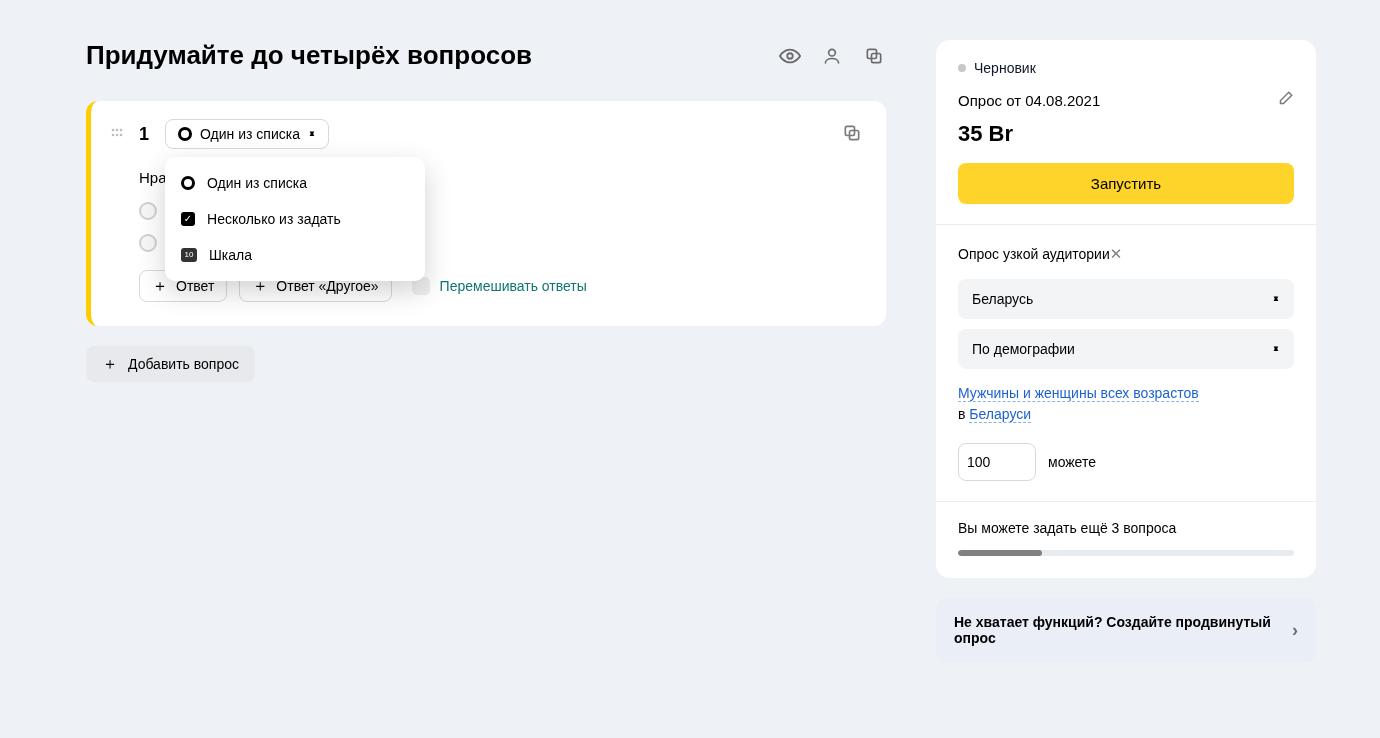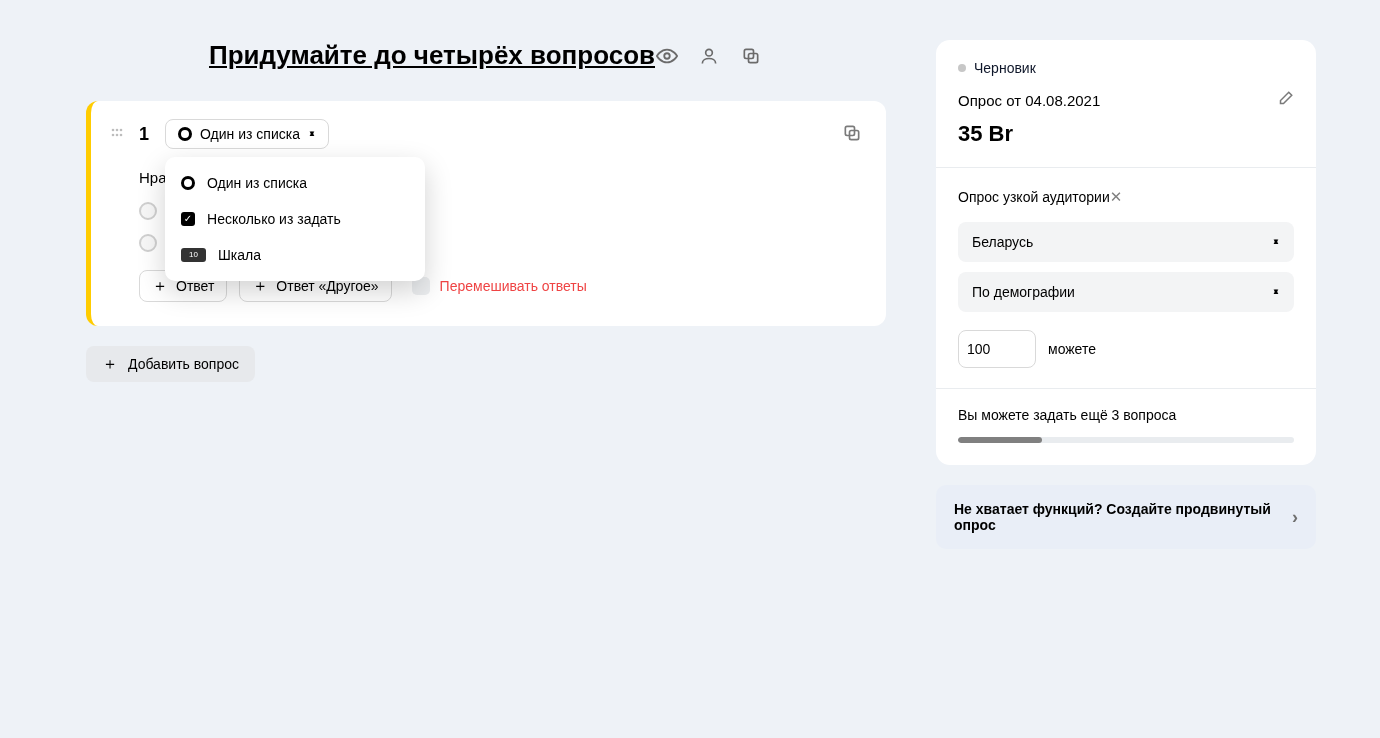--- a/index.html
+++ b/index.html
@@ -16,23 +16,22 @@
     display: flex;
     padding: 40px 48px 0 86px;
     gap: 50px;
   }
   .main { flex: 0 0 800px; }
   .sidebar { flex: 0 0 380px; display:flex; flex-direction:column; gap:20px;}
 
   .header {
     display: flex;
     align-items: center;
-    justify-content: center;
+    justify-content: space-between;
     margin-bottom: 30px;
-    text-decoration: underline;
   }
   .header h1 {
     font-size: 26px;
     font-weight: 700;
   }
   .header-actions {
     display: flex;
     gap: 18px;
     align-items: center;
     color: #7a7a7a;
@@ -83,21 +82,21 @@
     border:3px solid #000;
     display:inline-block;
   }
   .check-glyph {
     width:14px; height:14px; border-radius:3px;
     background:#000; color:#fff;
     display:inline-flex; align-items:center; justify-content:center;
     font-size:10px; line-height:1;
   }
   .scale-glyph {
-    width:25px; height:14px; border-radius:3px;
+    width:16px; height:14px; border-radius:3px;
     background:#333; color:#fff;
     display:inline-flex; align-items:center; justify-content:center;
     font-size:8px; line-height:1;
   }
   .sort-arrows {
     display:inline-flex; flex-direction:column; gap:0px; line-height:0;
   }
   .sort-arrows span { font-size:8px; }
 
   .card-copy-btn {
@@ -160,21 +159,21 @@
     cursor:pointer;
     font-size:14px;
   }
   .plus-icon {
     font-size:16px; font-weight:300; line-height:1;
   }
   .shuffle-chk {
     display:inline-flex;
     align-items:center;
     gap:10px;
-    color:#ef4444;
+    color:#0f766e;
     margin-left:8px;
     justify-content:center;
   }
   .chk-box {
     width:18px; height:18px; border-radius:5px;
     background:#eceef0;
     display:inline-block;
   }
 
   .add-question-btn {
@@ -383,20 +382,21 @@
         </div>
         <div class="survey-name-row">
           <span class="survey-name">Опрос от 04.08.2021</span>
           <span class="edit-icon">
             <svg width="18" height="18" viewBox="0 0 24 24" fill="none" stroke="currentColor" stroke-width="2">
                 <path d="M17 3l4 4-11 11H6v-4L17 3z"></path>
               </svg>
           </span>
         </div>
         <div class="price">35 Br</div>
+        <button class="launch-btn"><span>Запустить</span></button>
       </div>
 
       <div class="panel-section">
         <div class="aud-title-row">
           <span>Опрос узкой аудитории</span>
           <span class="x-icon">✕</span>
         </div>
         <div class="select-box">
           <span>Беларусь</span>
           <span class="sort-arrows">
@@ -404,20 +404,24 @@
               <span>▼</span>
             </span>
         </div>
         <div class="select-box">
           <span>По демографии</span>
           <span class="sort-arrows">
               <span>▲</span>
               <span>▼</span>
             </span>
         </div>
+        <div class="aud-desc">
+          <span class="link">Мужчины и женщины всех возрастов</span><br>
+          <span>в </span><span class="link">Беларуси</span>
+        </div>
         <div class="count-row">
           <input class="count-input" value="100" style="">
           <span>можете</span>
         </div>
       </div>
 
       <div class="remain-section">
         <div>Вы можете задать ещё 3 вопроса</div>
         <div class="progress-track">
           <div class="progress-fill"></div>

